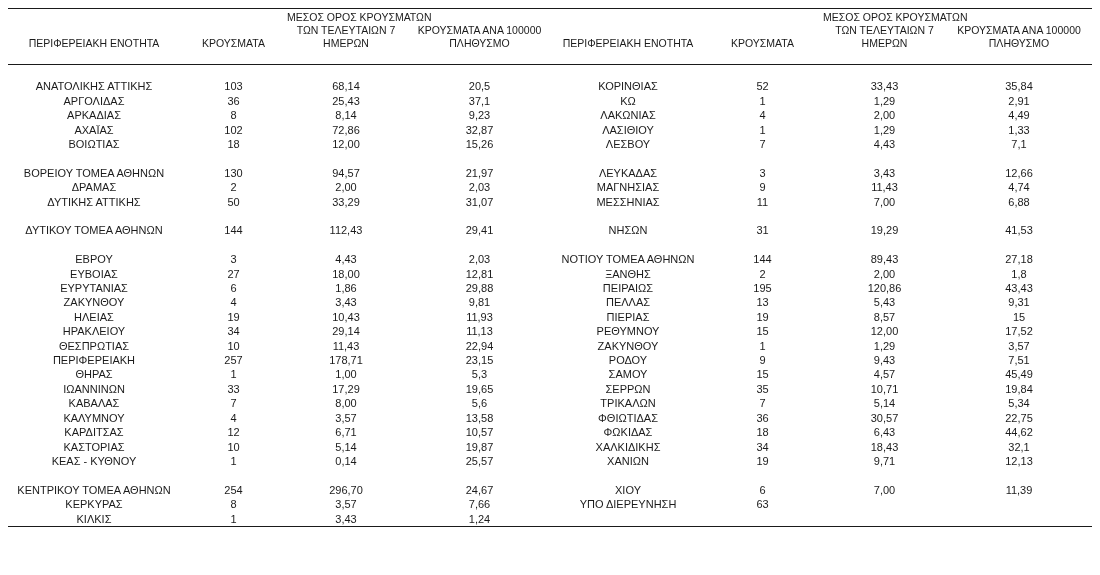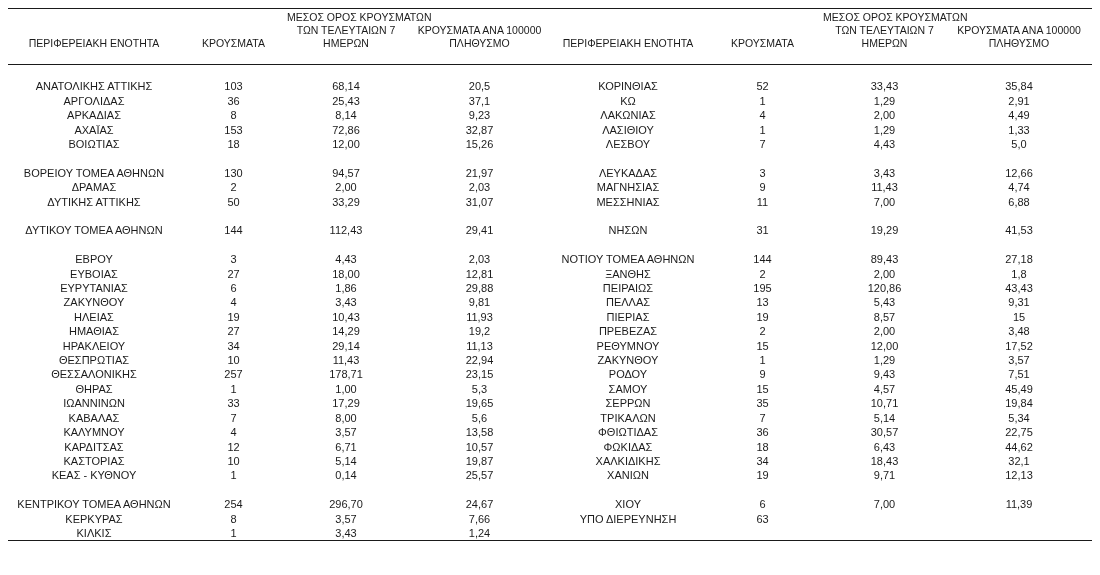--- a/index.html
+++ b/index.html
@@ -129,37 +129,37 @@
           <td>8</td>
           <td>8,14</td>
           <td>9,23</td>
           <td>ΛΑΚΩΝΙΑΣ</td>
           <td>4</td>
           <td>2,00</td>
           <td>4,49</td>
         </tr>
         <tr>
           <td>ΑΧΑΪΑΣ</td>
-          <td>153</td>
+          <td>102</td>
           <td>72,86</td>
           <td>32,87</td>
           <td>ΛΑΣΙΘΙΟΥ</td>
           <td>1</td>
           <td>1,29</td>
           <td>1,33</td>
         </tr>
         <tr>
           <td>ΒΟΙΩΤΙΑΣ</td>
           <td>18</td>
           <td>12,00</td>
           <td>15,26</td>
           <td>ΛΕΣΒΟΥ</td>
           <td>7</td>
           <td>4,43</td>
-          <td>5,0</td>
+          <td>7,1</td>
         </tr>
         <tr>
           <td></td>
           <td></td>
           <td></td>
           <td></td>
           <td></td>
           <td></td>
           <td></td>
           <td></td>
@@ -268,51 +268,41 @@
           <td>ΗΛΕΙΑΣ</td>
           <td>19</td>
           <td>10,43</td>
           <td>11,93</td>
           <td>ΠΙΕΡΙΑΣ</td>
           <td>19</td>
           <td>8,57</td>
           <td>15</td>
         </tr>
         <tr>
-          <td>ΗΜΑΘΙΑΣ</td>
-          <td>27</td>
-          <td>14,29</td>
-          <td>19,2</td>
-          <td>ΠΡΕΒΕΖΑΣ</td>
-          <td>2</td>
-          <td>2,00</td>
-          <td>3,48</td>
-        </tr>
-        <tr>
           <td>ΗΡΑΚΛΕΙΟΥ</td>
           <td>34</td>
           <td>29,14</td>
           <td>11,13</td>
           <td>ΡΕΘΥΜΝΟΥ</td>
           <td>15</td>
           <td>12,00</td>
           <td>17,52</td>
         </tr>
         <tr>
           <td>ΘΕΣΠΡΩΤΙΑΣ</td>
           <td>10</td>
           <td>11,43</td>
           <td>22,94</td>
           <td>ΖΑΚΥΝΘΟΥ</td>
           <td>1</td>
           <td>1,29</td>
           <td>3,57</td>
         </tr>
         <tr>
-          <td>ΘΕΣΣΑΛΟΝΙΚΗΣ</td>
+          <td>ΠΕΡΙΦΕΡΕΙΑΚΗ</td>
           <td>257</td>
           <td>178,71</td>
           <td>23,15</td>
           <td>ΡΟΔΟΥ</td>
           <td>9</td>
           <td>9,43</td>
           <td>7,51</td>
         </tr>
         <tr>
           <td>ΘΗΡΑΣ</td>

